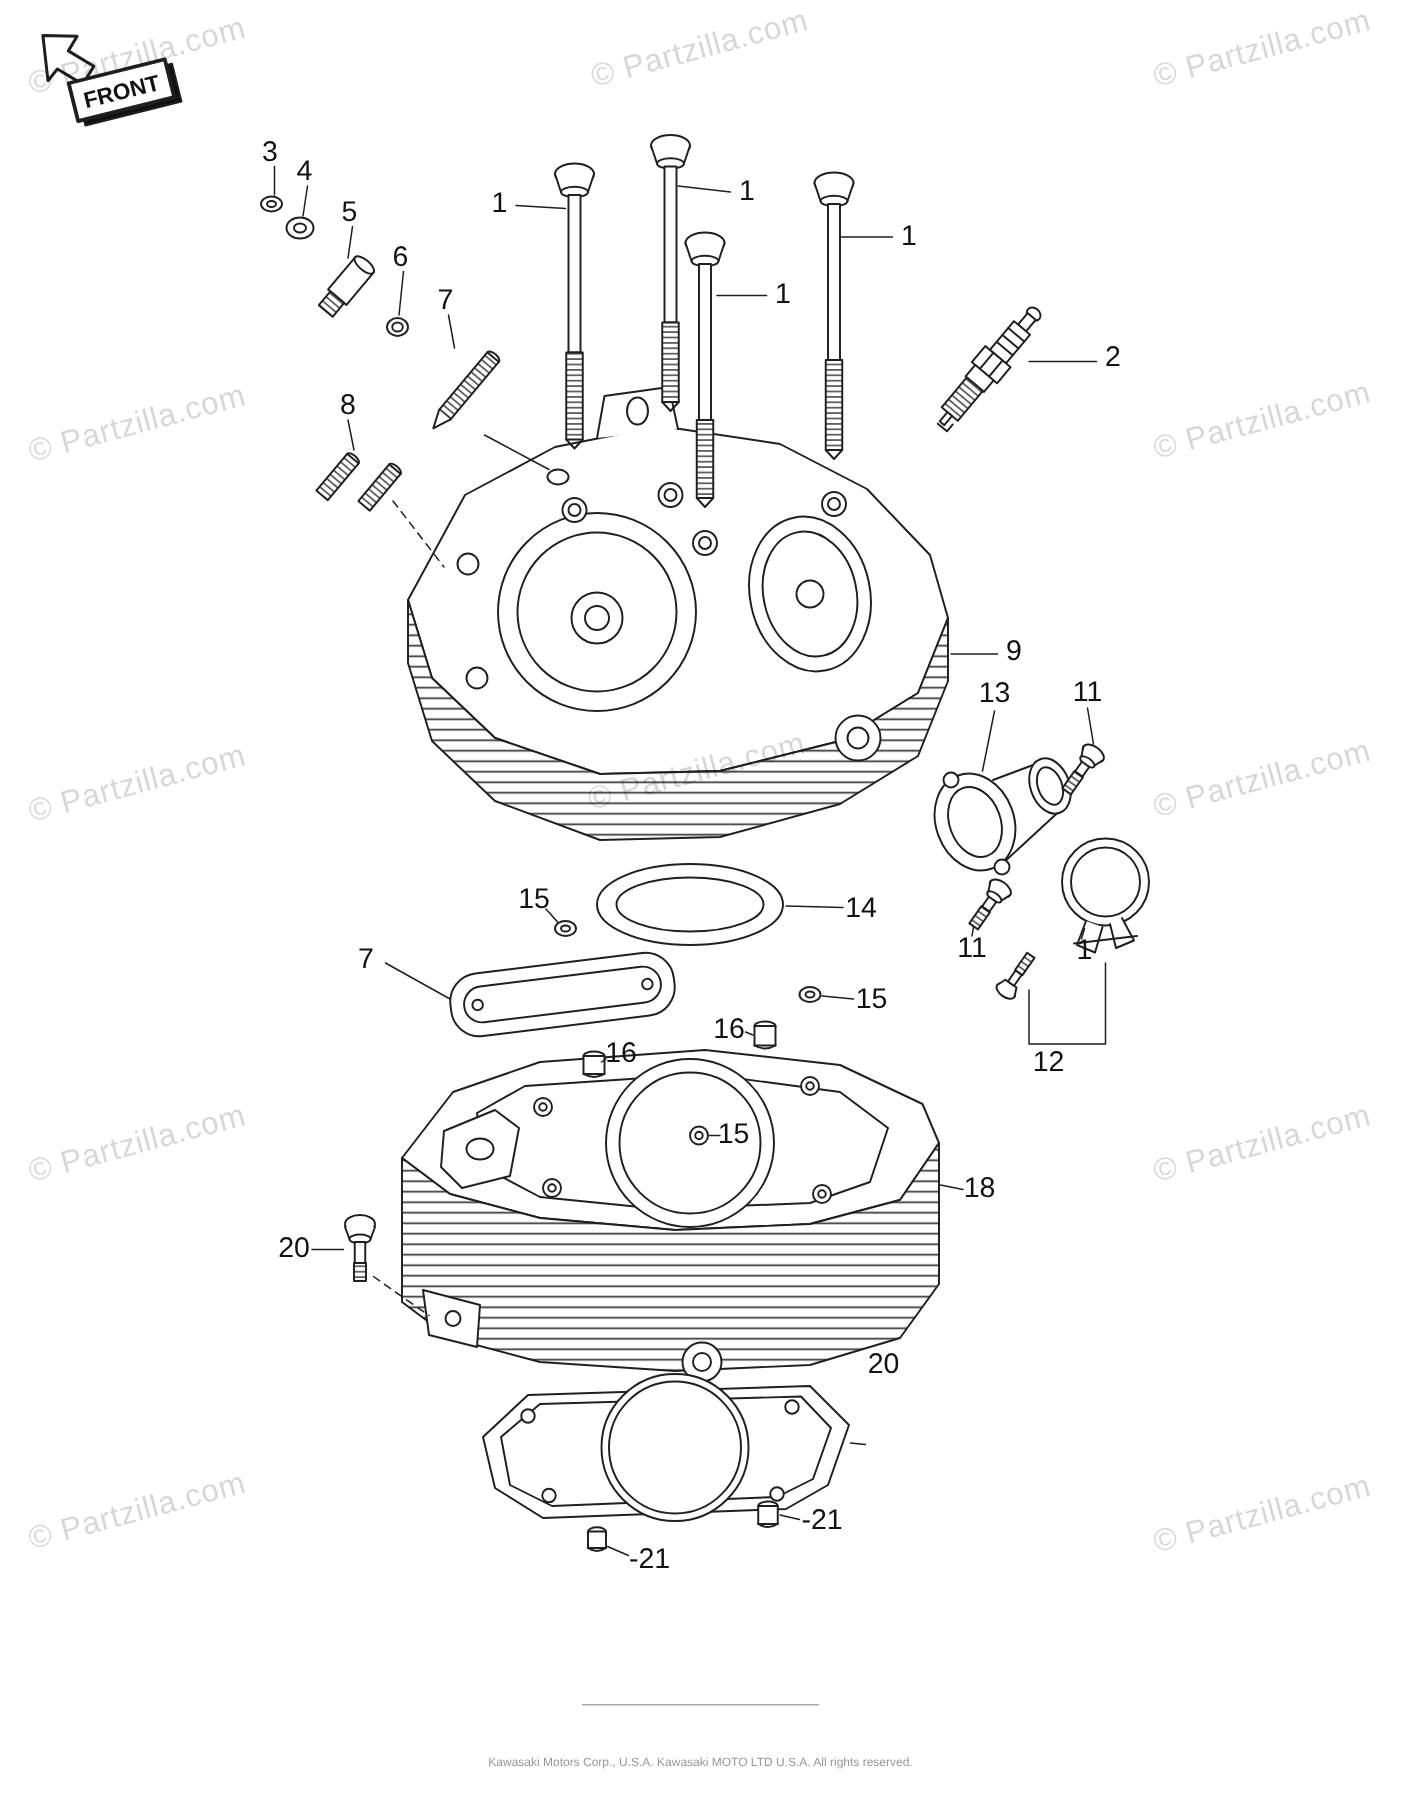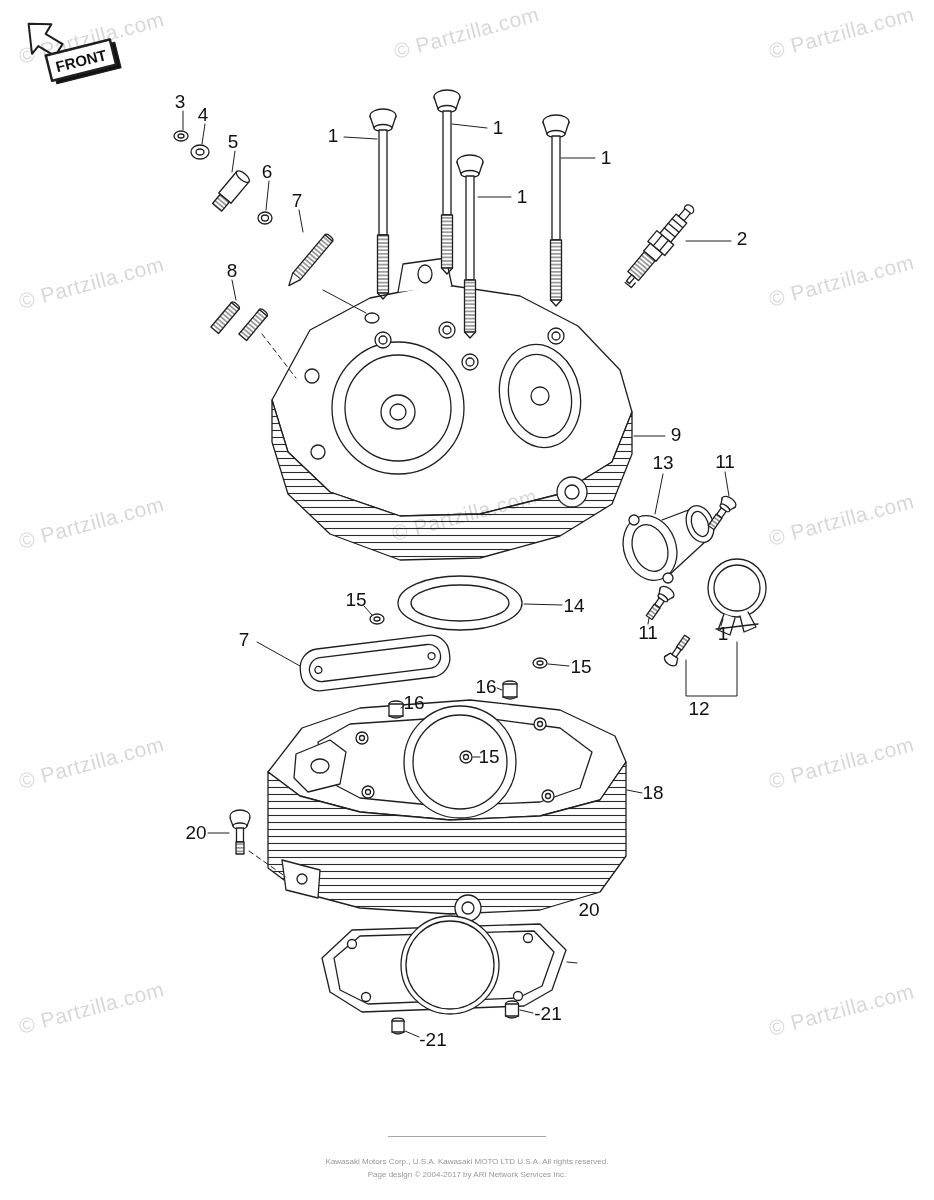--- a/index.html
+++ b/index.html
@@ -357,16 +357,15 @@
     <div class="callout" style="left:653px;top:793px">18</div>
     <div class="callout" style="left:196px;top:833px">20</div>
     <div class="callout" style="left:589px;top:910px">20</div>
     <div class="callout" style="left:548px;top:1014px">-21</div>
     <div class="callout" style="left:433px;top:1040px">-21</div>
   </div>
 
   <div class="footer-rule"></div>
   <div class="footer">
     <div>Kawasaki Motors Corp., U.S.A. Kawasaki MOTO LTD U.S.A. All rights reserved.</div>
-    <div>Page design © 2004-2017 by ARI Network Services Inc.</div>
   </div>
 
 </div>
 
 </body></html>

